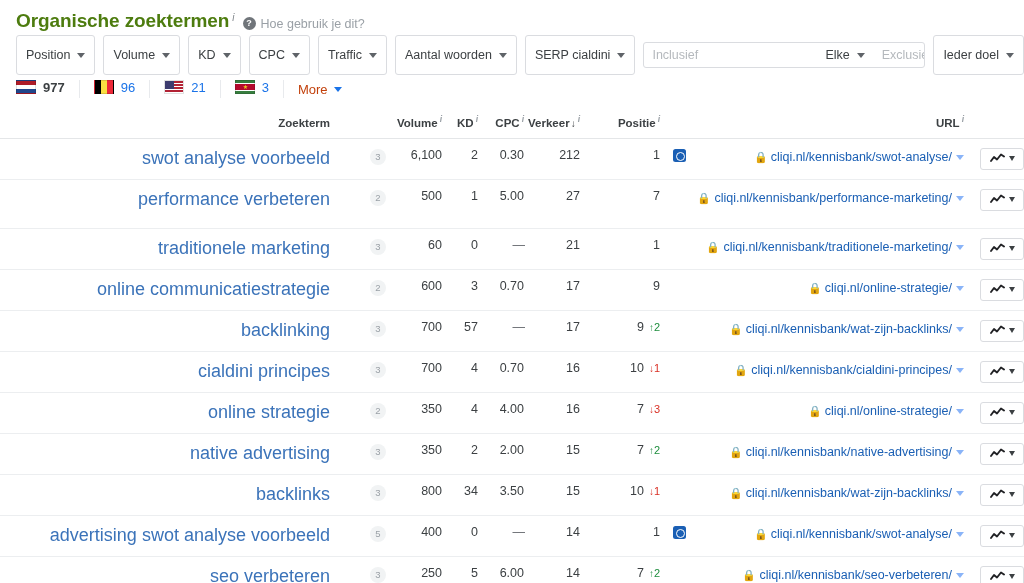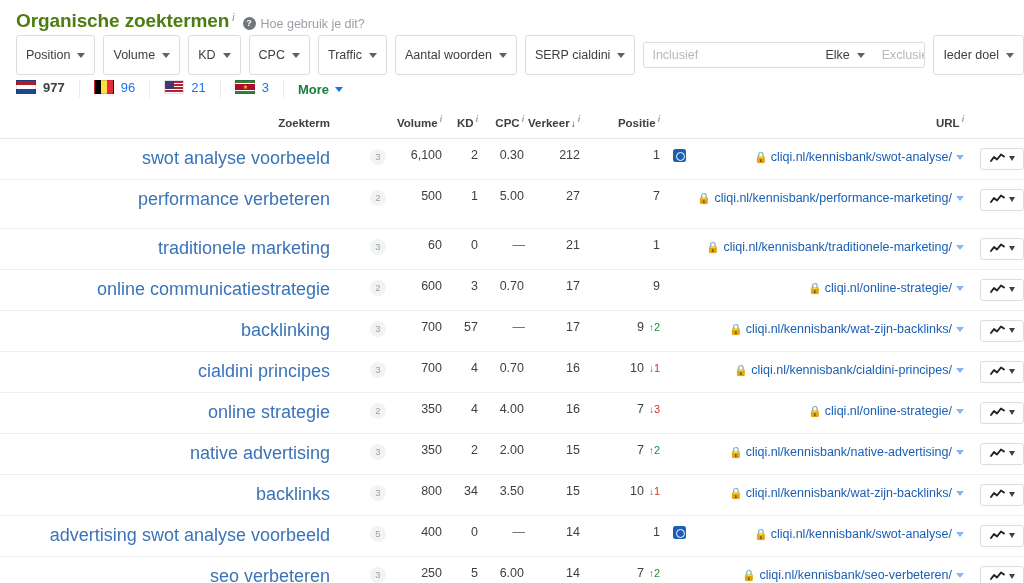--- a/index.html
+++ b/index.html
@@ -105,22 +105,22 @@
     background: #3c3b6e;
   }
   .flag-sr { background: linear-gradient(to bottom, #377e3f 0 20%, #ffffff 20% 28%, #b40a2d 28% 72%, #ffffff 72% 80%, #377e3f 80% 100%); }
   .flag-sr .star {
     position:absolute; left: 7px; top: 4px; width: 5px; height: 5px;
     color: #ecc81d; font-size: 6px; line-height: 5px; text-align:center;
   }
   .flagcount { font-size: 13px; color: #3c4043; font-weight: bold; }
   .flagcount.blue { color: #1a73e8; font-weight: normal; }
   .more-link {
-    font-size: 13px; color: #15803d; cursor:pointer;
-    display:inline-flex; align-items:center;font-weight:bold;
+    font-size: 13px; color: #c2410c; cursor:pointer;
+    display:inline-flex; align-items:center;
   }
   .caret-blue {
     margin-left: 6px; width: 0; height: 0;
     border-left: 4px solid transparent;
     border-right: 4px solid transparent;
     border-top: 5px solid #1a73e8;
     display: inline-block;
   }
 
   

